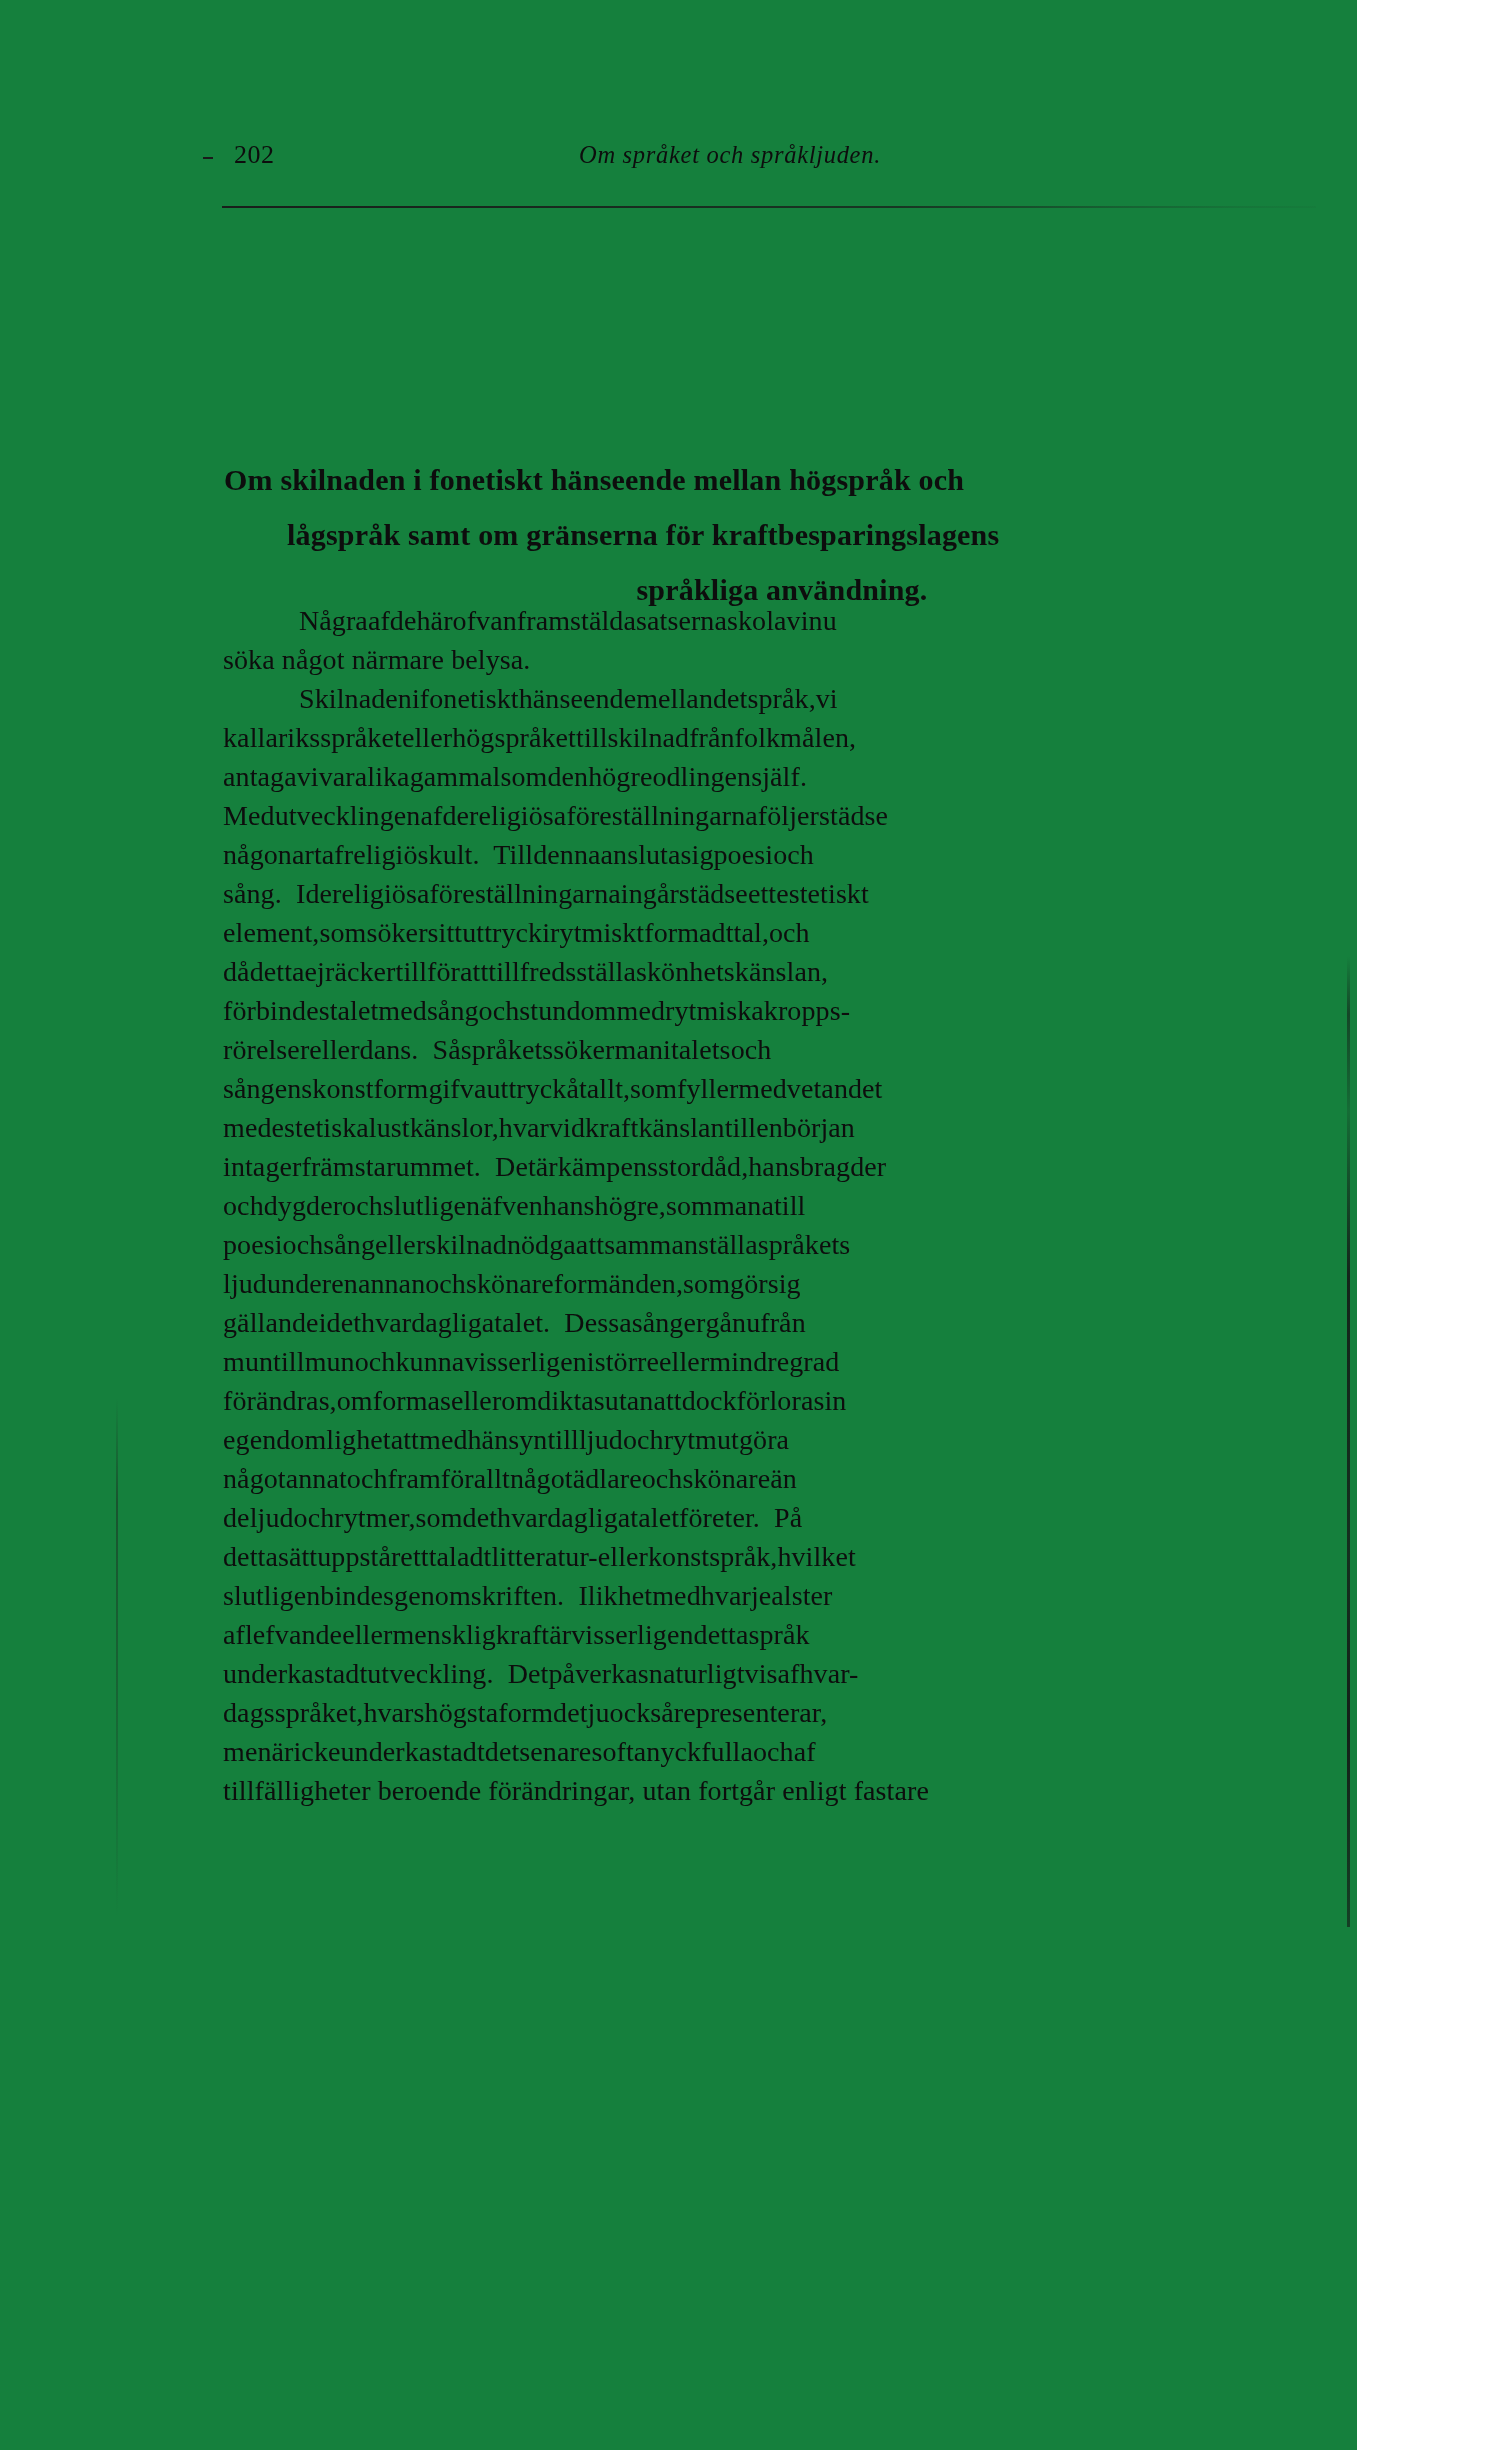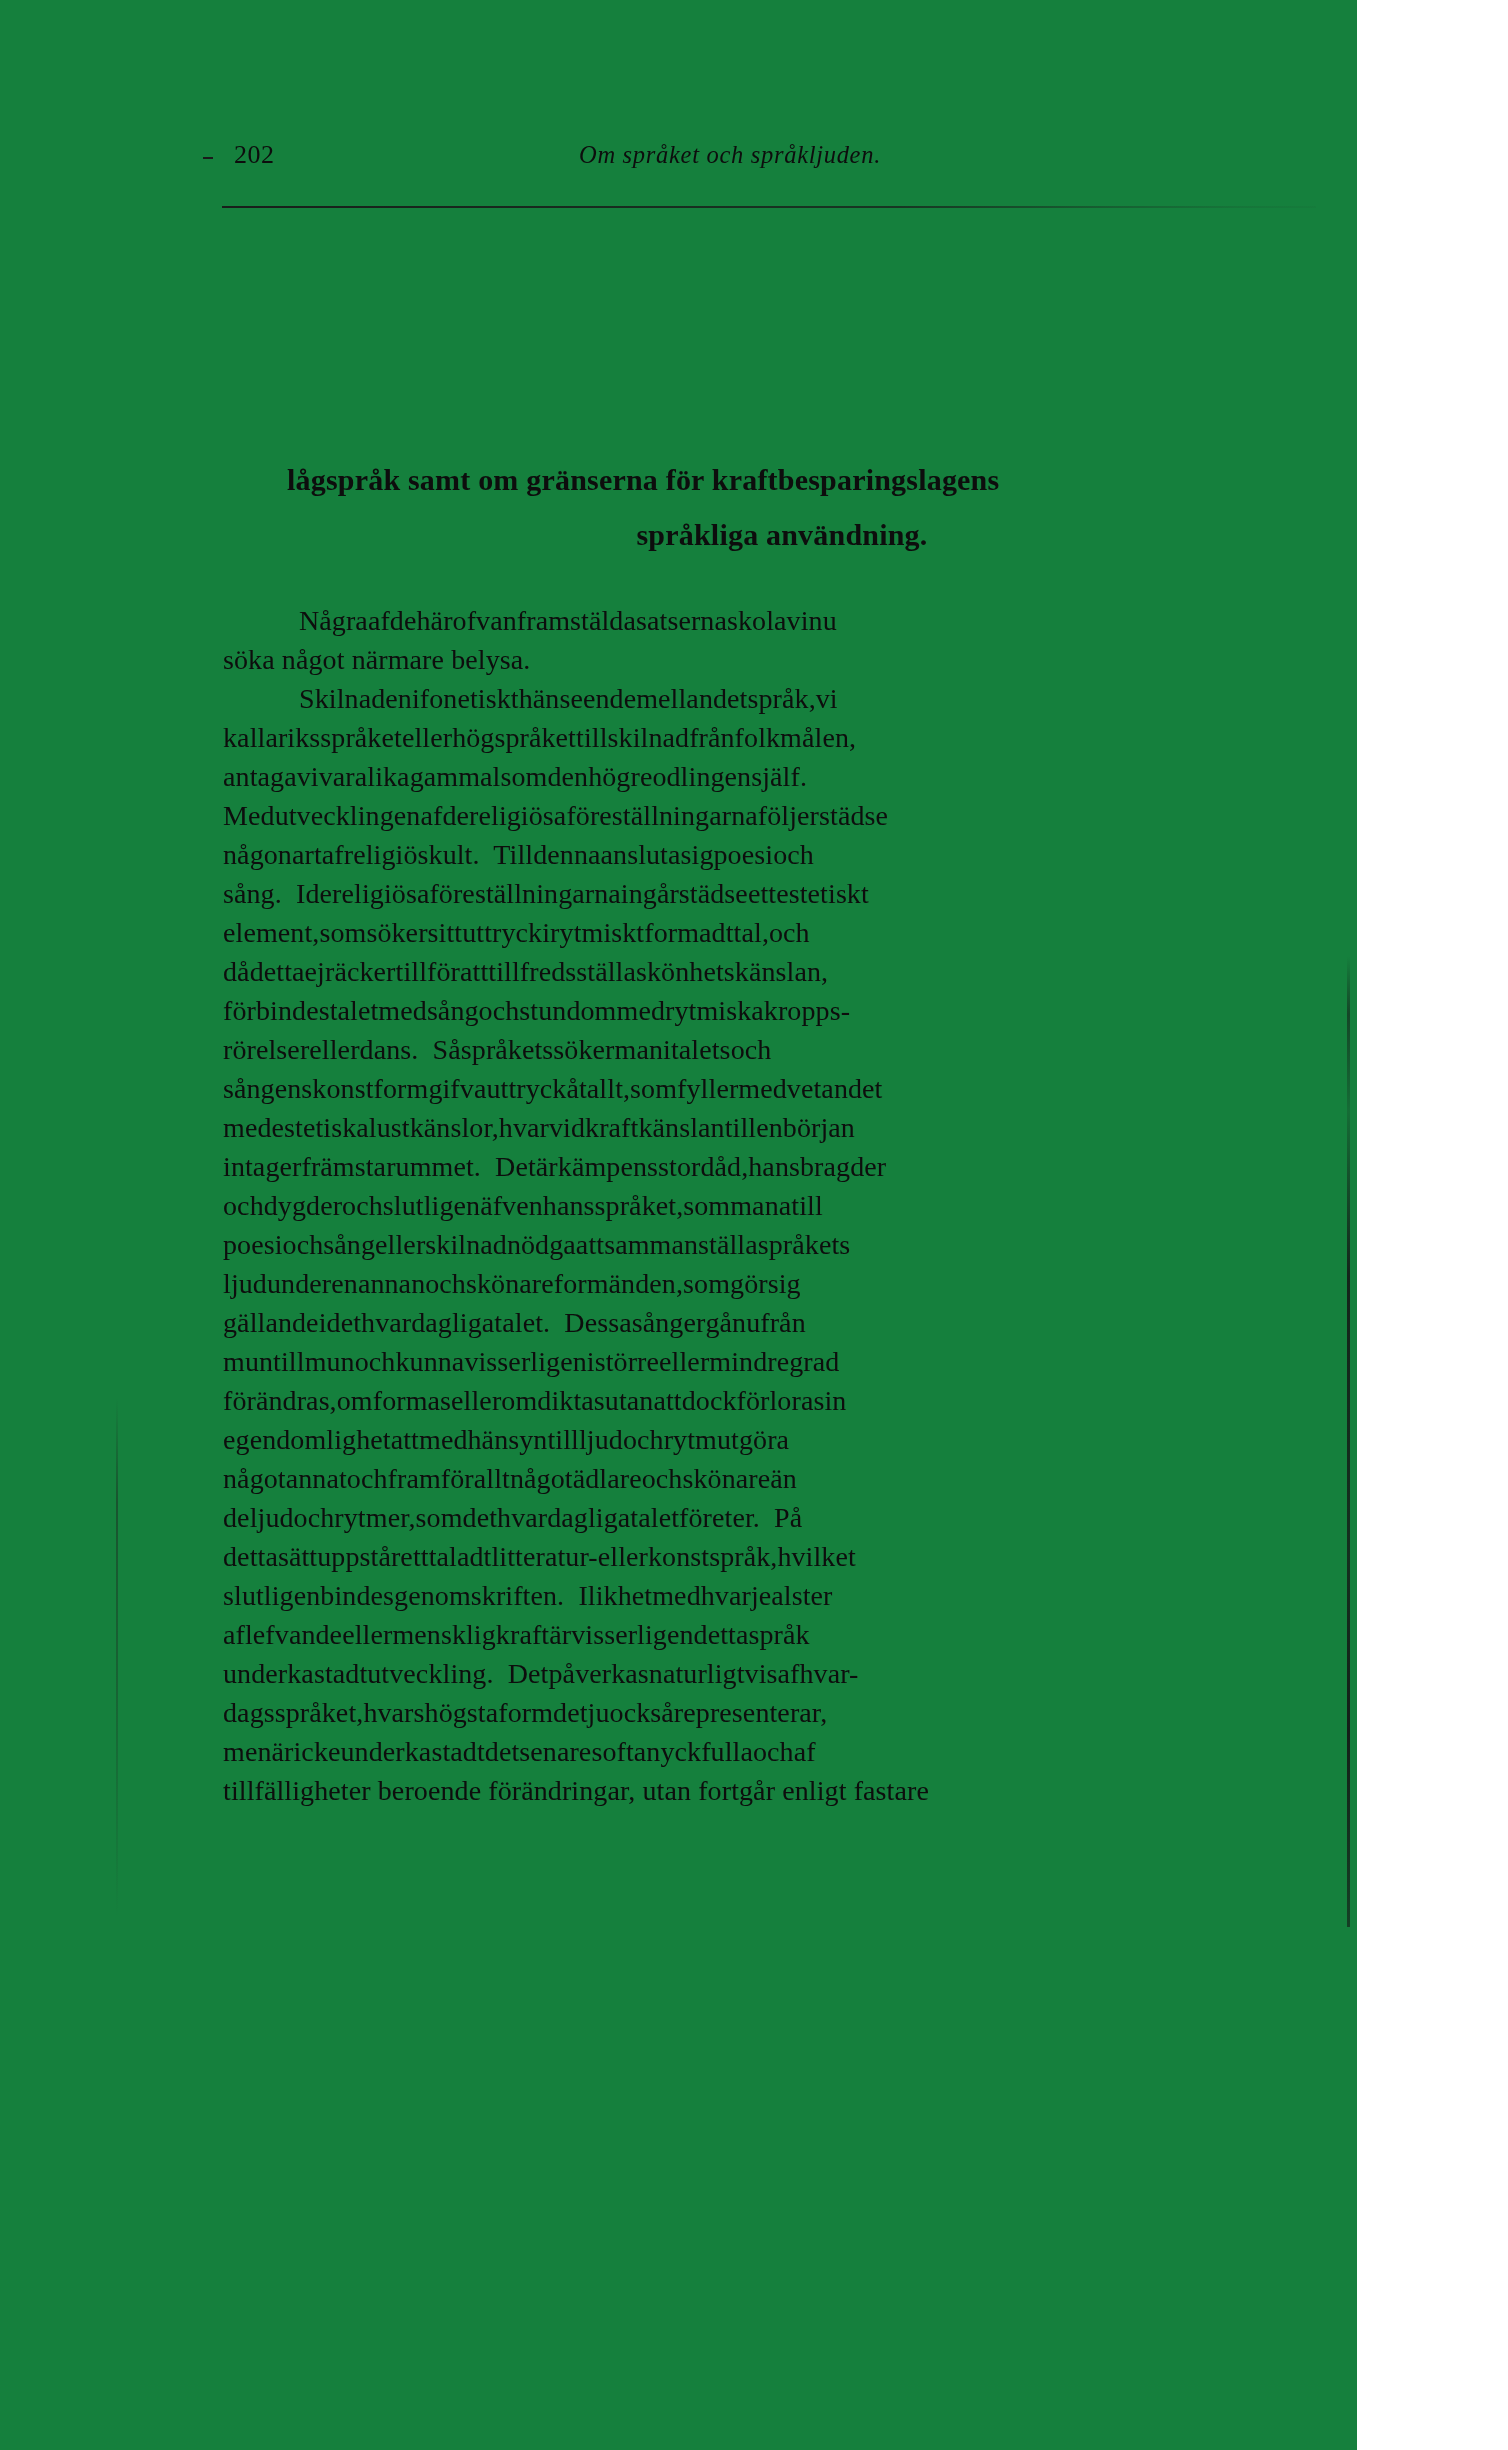--- a/index.html
+++ b/index.html
@@ -145,20 +145,21 @@
   <div class="edge-left"></div>
 
   <div class="runhead">
     <div class="folio-dash"></div>
     <div class="folio">202</div>
     <div class="runhead-title">Om språket och språkljuden.</div>
   </div>
   <div class="rule"></div>
 
   <h1 class="title">
+    <span class="tl tl-1">Om skilnaden i fonetiskt hänseende mellan högspråk och</span>
     <span class="tl tl-2">lågspråk samt om gränserna för kraftbesparingslagens</span>
     <span class="tl tl-3">språkliga användning.</span>
   </h1>
 
   <div class="body" id="body-text">
       <div class="ln ln-justify ln-indent">
         <span>Några</span>
         <span>af</span>
         <span>de</span>
         <span>här</span>
@@ -310,21 +311,21 @@
         <span>hans</span>
         <span>bragder</span>
       </div>
       <div class="ln ln-justify">
         <span>och</span>
         <span>dygder</span>
         <span>och</span>
         <span>slutligen</span>
         <span>äfven</span>
         <span>hans</span>
-        <span>språket,</span>
+        <span>högre,</span>
         <span>som</span>
         <span>mana</span>
         <span>till</span>
       </div>
       <div class="ln ln-justify">
         <span>poesi</span>
         <span>och</span>
         <span>sång</span>
         <span>eller</span>
         <span>skilnad</span>

